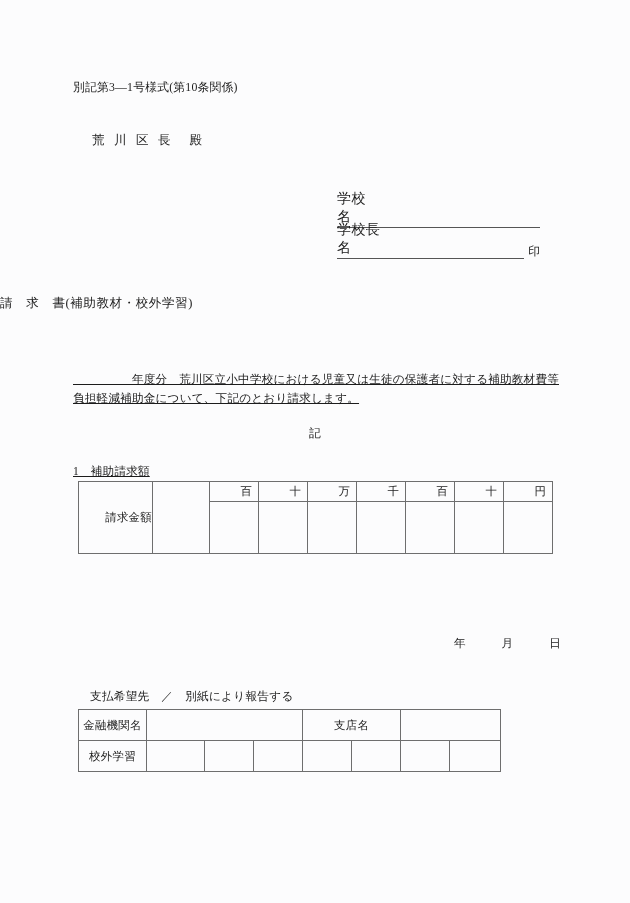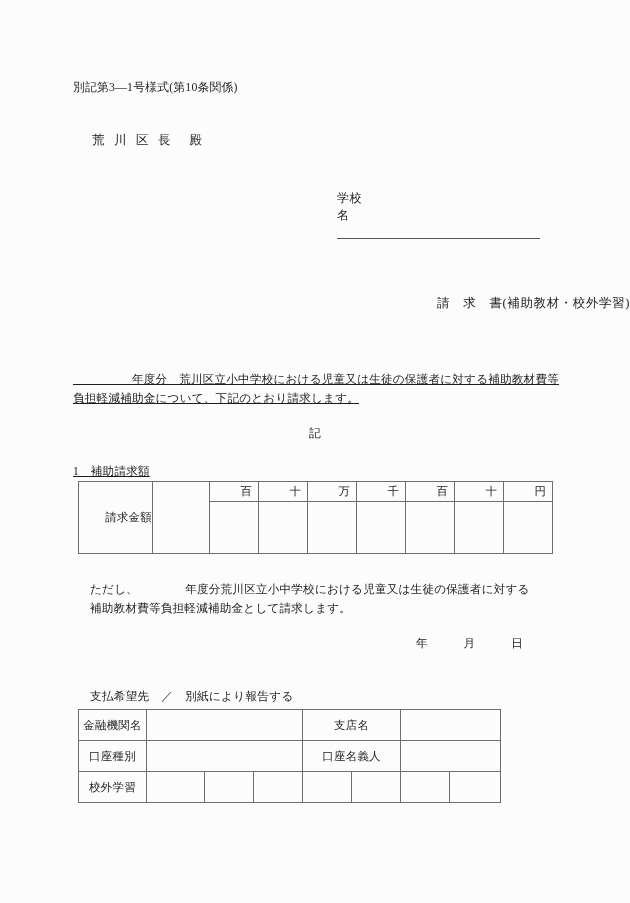--- a/index.html
+++ b/index.html
@@ -47,23 +47,23 @@
     letter-spacing: 3.2px;
   }
 
   
   .signline {
     position: absolute;
     display: flex;
     align-items: flex-end;
   }
   .signline .lbl {
-    font-size: 12px;
+    font-size: 14px;
     border-bottom: 1px solid #555;
-    padding-bottom: 14px;
+    padding-bottom: 1px;
     letter-spacing: 0.4px;
   }
   .signline .rule {
     border-bottom: 1px solid #555;
     height: 1px;
     align-self: flex-end;
     margin-bottom: 0;
   }
   .signline .seal {
     font-size: 11.8px;
@@ -76,21 +76,21 @@
   #school-name-line .rule { width: 175px; }
 
   #principal-name-line { left: 337px; top: 221px; }
   #principal-name-line .rule { width: 142px; }
 
   
   #doc-title {
     left: 0;
     top: 297px;
     width: 630px;
-    text-align: right;
+    text-align: left;
     font-size: 12.5px;
     letter-spacing: 0.6px;
   }
 
   
   #body-para {
     left: 73px;
     top: 371px;
     width: 486px;
     font-size: 11.6px;
@@ -152,21 +152,21 @@
     left: 90px;
     top: 581px;
     width: 470px;
     font-size: 11.6px;
     line-height: 1.62;
     white-space: pre-wrap;
   }
 
   
   #date-line {
-    left: 416px;
+    left: 454px;
     top: 638px;
     font-size: 11.6px;
     letter-spacing: 0.3px;
   }
 
   
   #payment-heading {
     left: 90px;
     top: 691px;
     font-size: 11.6px;
@@ -205,20 +205,25 @@
 
   <div class="t" id="form-number">別記第3—1号様式(第10条関係)</div>
 
   <div class="t" id="addressee">荒 川 区 長　殿</div>
 
   <div class="signline" id="school-name-line">
     <span class="lbl">学校名</span>
     <span class="rule"></span>
   </div>
 
+  <div class="signline" id="principal-name-line">
+    <span class="lbl">学校長名</span>
+    <span class="rule"></span>
+    <span class="seal">印</span>
+  </div>
 
   <div class="t" id="doc-title">請　求　書(補助教材・校外学習)</div>
 
   <div class="t" id="body-para">　　　　　年度分　荒川区立小中学校における児童又は生徒の保護者に対する補助教材費等負担軽減補助金について、下記のとおり請求します。</div>
 
   <div class="t" id="ki-marker">記</div>
 
   <div class="t" id="section1-heading">1　補助請求額</div>
 
   <table id="amount-table">
@@ -250,22 +255,20 @@
         <td class="blankcell"></td>
         <td class="blankcell"></td>
         <td class="blankcell"></td>
         <td class="blankcell"></td>
         <td class="blankcell"></td>
         <td class="blankcell"></td>
       </tr>
     </tbody>
   </table>
 
-  <div class="t" id="tadashi-para">ただし、　　　　年度分荒川区立小中学校における児童又は生徒の保護者に対する
-補助教材費等負担軽減補助金として請求します。</div>
 
   <div class="t" id="date-line">年　　　月　　　日</div>
 
   <div class="t" id="payment-heading">支払希望先　／　別紙により報告する</div>
 
   <table id="bank-table">
     <colgroup>
       <col style="width:68px">
       <col style="width:58px">
       <col style="width:49px">
@@ -276,26 +279,20 @@
       <col style="width:51px">
     </colgroup>
     <tbody>
       <tr>
         <td>金融機関名</td>
         <td class="value" colspan="3"></td>
         <td colspan="2">支店名</td>
         <td class="value" colspan="2"></td>
       </tr>
       <tr>
-        <td>口座種別</td>
-        <td class="value" colspan="3"></td>
-        <td colspan="2">口座名義人</td>
-        <td class="value" colspan="2"></td>
-      </tr>
-      <tr>
         <td>校外学習</td>
         <td></td>
         <td></td>
         <td></td>
         <td></td>
         <td></td>
         <td></td>
         <td></td>
       </tr>
     </tbody>

